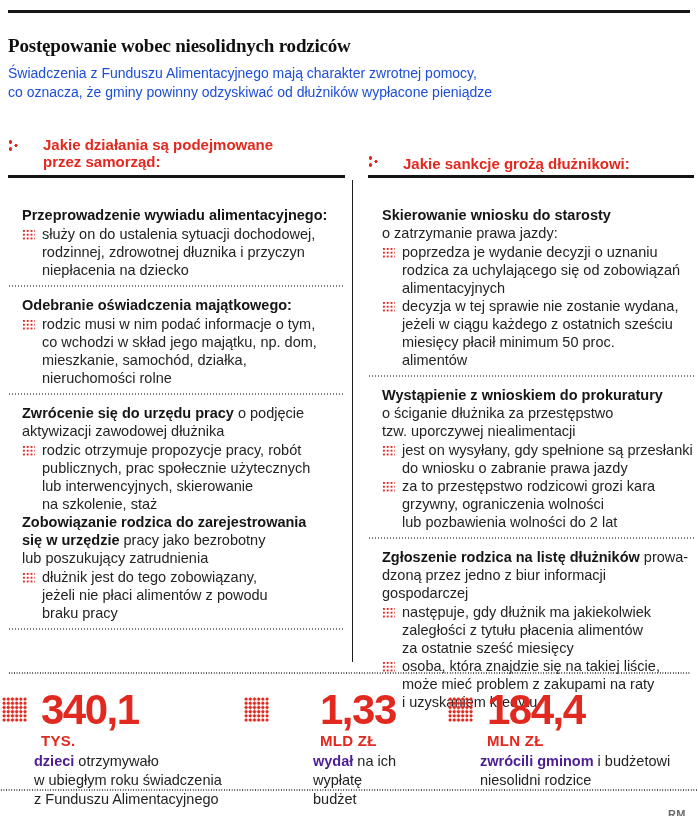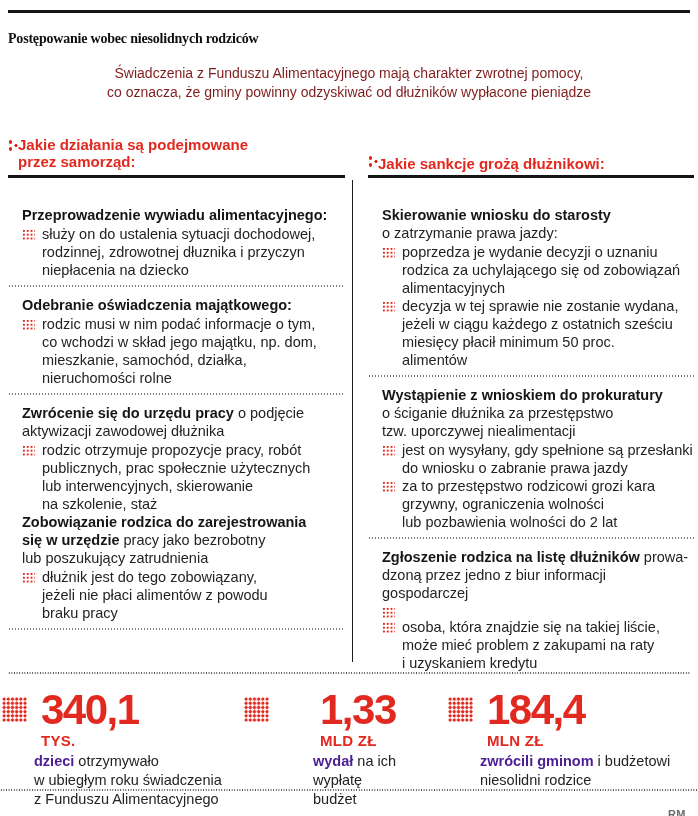--- a/index.html
+++ b/index.html
@@ -5,31 +5,31 @@
   :root { --red:#e2291f; --ink:#1a1a1a; --body:#232323; }
   * { box-sizing:border-box; }
   html,body { margin:0; padding:0; background:#fff; }
   .page {
     position:relative; width:698px; height:816px; background:#ffffff;
     font-family:"Liberation Sans", sans-serif; color:var(--body); overflow:hidden;
   }
   .top-rule { position:absolute; top:10px; left:8px; right:8px; height:3px; background:#161616; }
   .page-title {
     position:absolute; top:22px; left:8px; right:8px;
-    font-family:"Liberation Serif", serif; font-weight:bold; font-size:14px;
+    font-family:"Liberation Serif", serif; font-weight:bold; font-size:19px;
     letter-spacing:-0.2px; color:#101010;
   }
   .page-subtitle {
     position:absolute; top:64px; left:8px; right:8px;
-    font-size:14px; line-height:19px; white-space:pre-line; color:#7f1d1d;text-align:center;
+    font-size:14px; line-height:19px; white-space:pre-line; color:#1d4ed8;
   }
   .col { position:absolute; top:136px; }
   .col-left  { left:8px;   width:337px; }
   .col-right { left:368px; width:326px; }
-  .heading-row { display:flex; gap:0; min-height:36px; }
+  .heading-row { display:flex; gap:25px; min-height:36px; }
   .col-left  .heading-row { align-items:flex-start; }
   .col-right .heading-row { align-items:flex-end; }
   .head-icon {
     flex:0 0 10px; width:10px; height:13px;
     background-image:
       radial-gradient(circle at 2.5px 3px,  var(--red) 1.6px, rgba(0,0,0,0) 2px),
       radial-gradient(circle at 2.5px 10px, var(--red) 1.6px, rgba(0,0,0,0) 2px),
       radial-gradient(circle at 8px 6.5px,  var(--red) 1.4px, rgba(0,0,0,0) 1.8px);
   }
   .col-left  .head-icon { margin-top:3px; }
@@ -194,20 +194,23 @@
 lub pozbawienia wolności do 2 lat</span>
         </div>
         <div class="sep"></div>
       </section>
 
       <section class="block">
         <div class="b-title"><span class="tb">Zgłoszenie rodzica na listę dłużników</span><span class="tr"> prowa-
 dzoną przez jedno z biur informacji gospodarczej</span></div>
         <div class="bullet">
           <span class="dots-icon"></span>
+          <span class="bullet-text">następuje, gdy dłużnik ma jakiekolwiek
+zaległości z tytułu płacenia alimentów
+za ostatnie sześć miesięcy</span>
         </div>
         <div class="bullet">
           <span class="dots-icon"></span>
           <span class="bullet-text">osoba, która znajdzie się na takiej liście,
 może mieć problem z zakupami na raty
 i uzyskaniem kredytu</span>
         </div>
       </section>
 
     </div>

